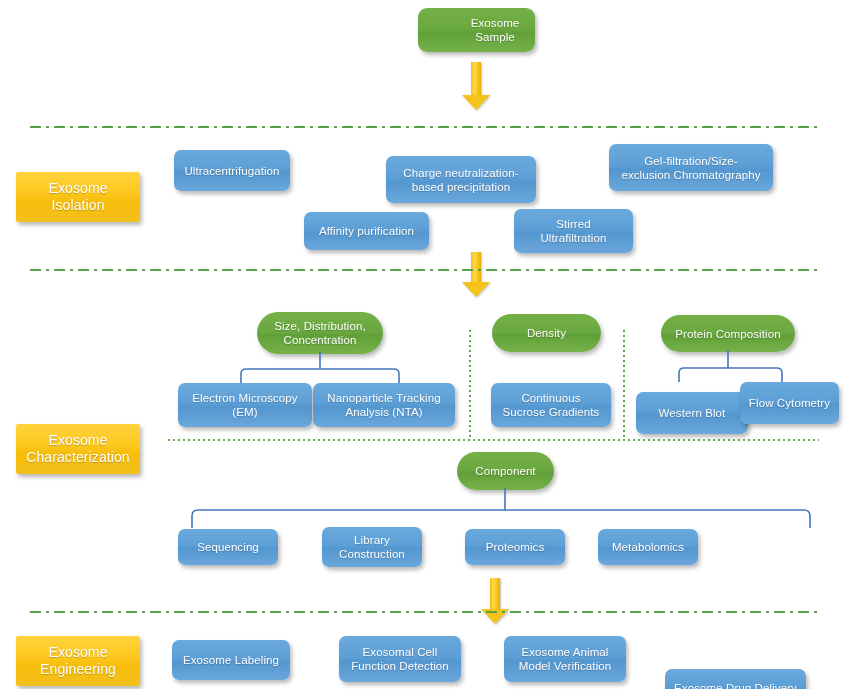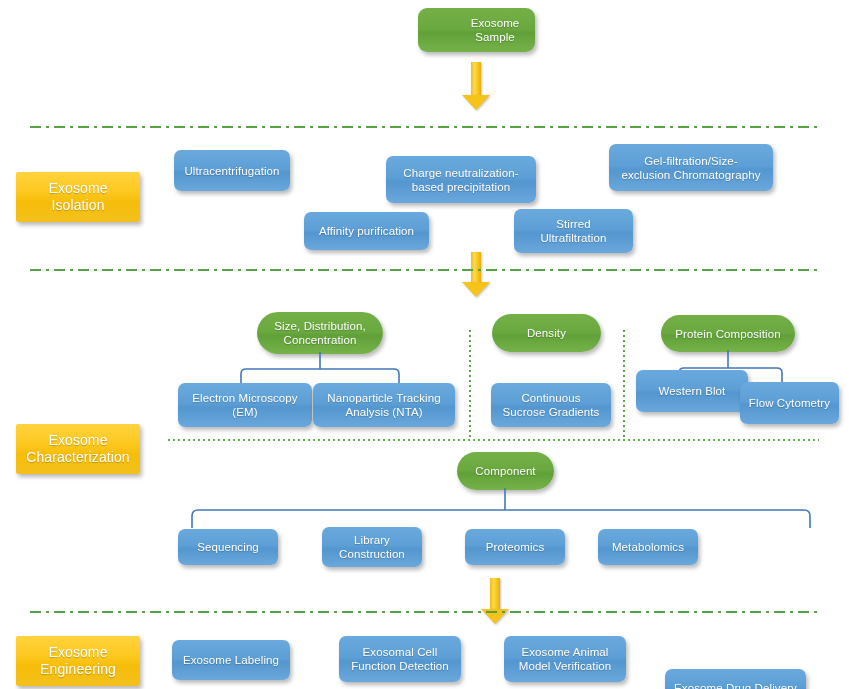--- a/index.html
+++ b/index.html
@@ -191,21 +191,21 @@
 Sucrose Gradients</div>
 
   <div class="vdivider" style="left:623px; top:330px; height:110px;"></div>
 
   <div class="node green-pill" style="left:661px; top:298px; width:134px; height:37px;margin-top:17px;">Protein Composition</div>
 
   <svg class="connector" style="left:620px; top:350px;" width="220" height="35" viewBox="0 0 220 35">
     <path d="M108 0 L108 18 M59 32 L59 23 Q59 18 64 18 L157 18 Q162 18 162 23 L162 32"></path>
   </svg>
 
-  <div class="node blue" style="left:636px; top:370px; width:112px; height:42px;">Western Blot</div>
+  <div class="node blue" style="left:636px; top:392px; width:112px; height:42px;">Western Blot</div>
 
   <div class="node blue" style="left:740px; top:382px; width:99px; height:42px;">Flow Cytometry</div>
 
   <div class="divider dotted" style="left:168px; top:439px; width:651px;"></div>
 
   <div class="node green-pill" style="left:457px; top:452px; width:97px; height:38px;">Component</div>
 
   <svg class="connector" style="left:170px; top:488px;" width="660" height="42" viewBox="0 0 660 42">
     <path d="M335 0 L335 22 M22 40 L22 28 Q22 22 28 22 L634 22 Q640 22 640 28 L640 40"></path>
   </svg>

